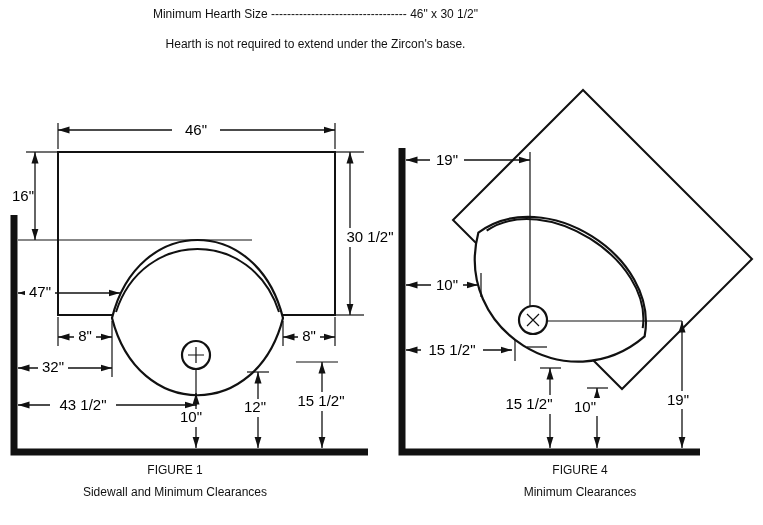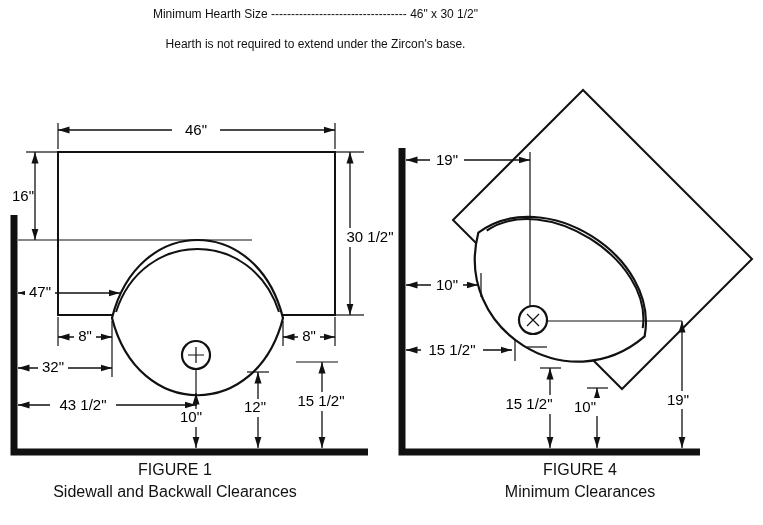--- a/index.html
+++ b/index.html
@@ -3,21 +3,21 @@
 <meta charset="utf-8">
 <style>
   html,body{margin:0;padding:0;}
   body{
     width:763px;height:525px;background:#fff;position:relative;overflow:hidden;
     font-family:"Liberation Sans",sans-serif;color:#111;
   }
   .hdr{position:absolute;left:0;width:631px;text-align:center;font-size:12px;white-space:pre;}
   #hdr1{top:7px;}
   #hdr2{top:37px;}
-  .cap{position:absolute;text-align:center;font-size:16px;line-height:22px;}
+  .cap{position:absolute;text-align:center;font-size:12px;line-height:22px;}
   #cap1{left:10px;top:459px;width:330px;}
   #cap2{left:425px;top:459px;width:310px;}
   svg{position:absolute;left:0;top:0;}
   .ext{stroke:#111;stroke-width:1.2;fill:none;}
   .dim{stroke:#111;stroke-width:1.3;fill:none;marker-start:url(#arr);marker-end:url(#arr);}
   .outline{stroke:#111;stroke-width:2;fill:none;}
   .shape{stroke:#111;stroke-width:2.2;fill:#fff;}
   .wall{stroke:#111;stroke-width:7;fill:none;}
   .lbl{font-family:"Liberation Sans",sans-serif;font-size:15px;fill:#000;text-anchor:middle;}
   .mask{fill:#fff;}
@@ -147,18 +147,18 @@
       <text class="lbl" x="678" y="405">19"</text>
     </g>
   </g>
 </svg>
 
 <div class="hdr" id="hdr1">Minimum Hearth Size ---------------------------------- 46" x 30 1/2"</div>
 <div class="hdr" id="hdr2">Hearth is not required to extend under the Zircon's base.</div>
 
 <div class="cap" id="cap1">
   <div>FIGURE 1</div>
-  <div>Sidewall and Backwall Clearances</div>
+  <div>Sidewall and Minimum Clearances</div>
 </div>
 <div class="cap" id="cap2">
   <div>FIGURE 4</div>
   <div>Minimum Clearances</div>
 </div>
 
 </body></html>

